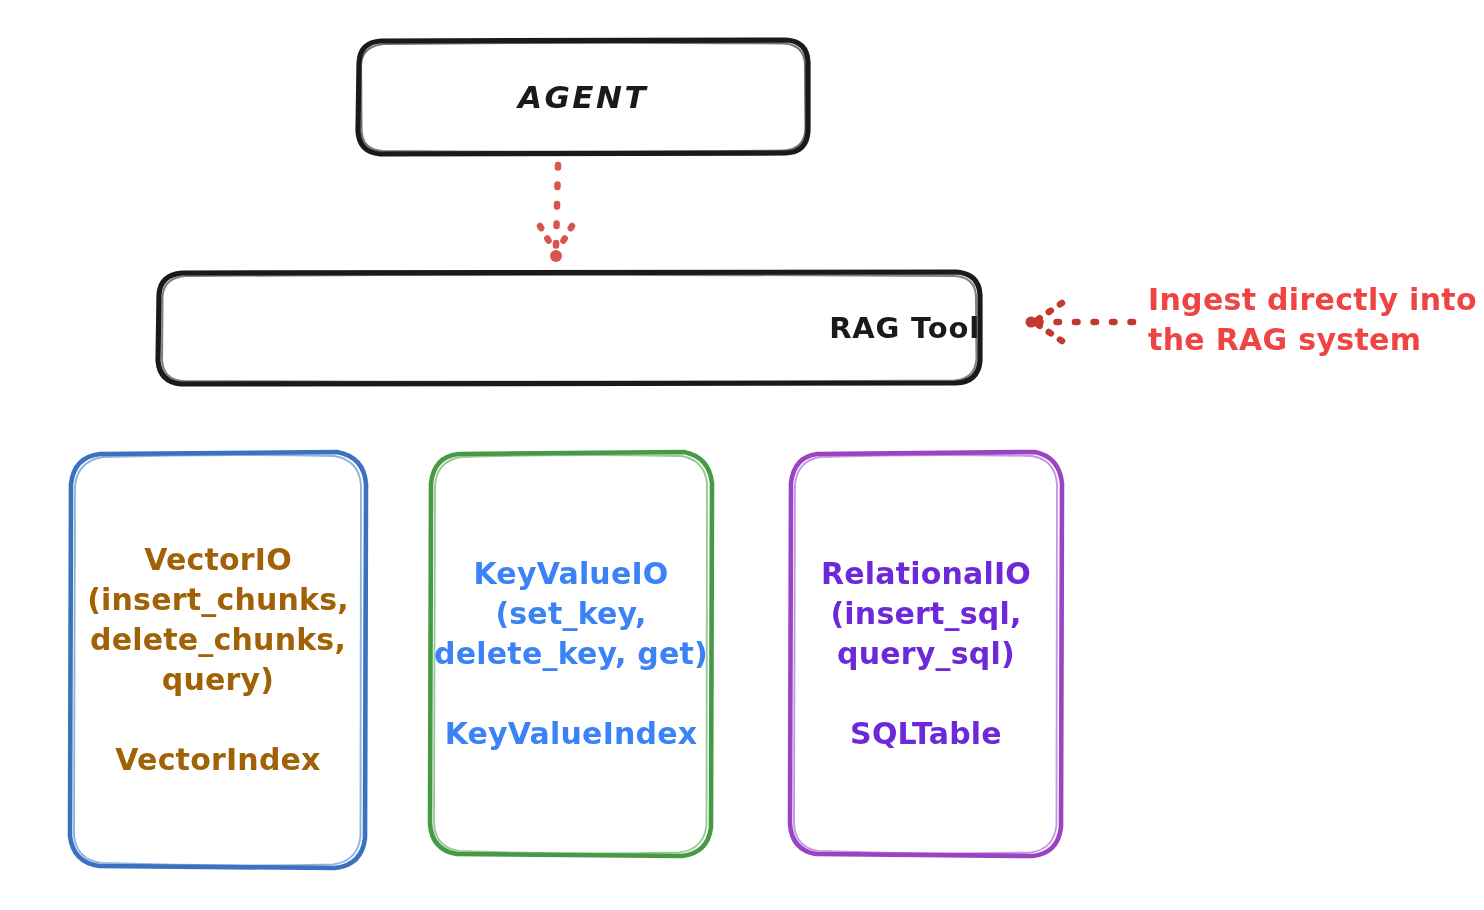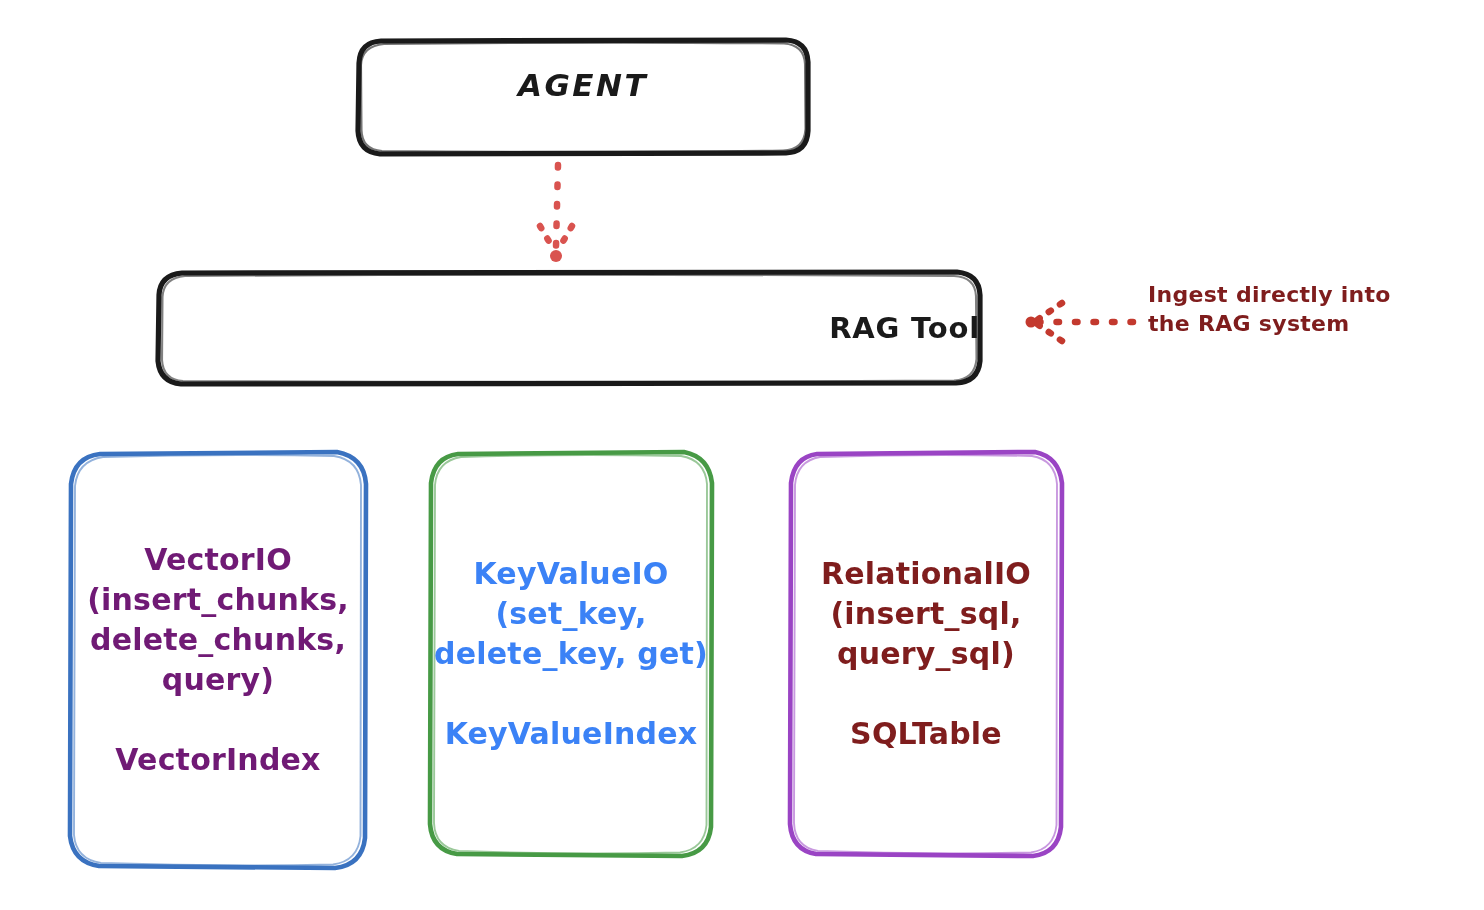--- a/index.html
+++ b/index.html
@@ -30,21 +30,21 @@
     background: transparent;
   }
   .node-label {
     white-space: pre-line;
     line-height: 1.25;
     letter-spacing: 0.3px;
   }
 
   
   #agent-node {
-    left: 358px; top: 28px; width: 450px; height: 114px;
+    left: 358px; top: 40px; width: 450px; height: 114px;
   }
   #agent-node .node-label {
     font-family: "DejaVu Sans", sans-serif;
     font-size: 31px;
     font-style: italic;
     font-weight: 700;
     color: #1a1a1a;
     letter-spacing: 2.5px;
   }
 
@@ -66,37 +66,37 @@
   #relational-node{ left: 790px; top: 452px; width: 272px; height: 404px; }
 
   .io-label {
     font-family: "DejaVu Sans", sans-serif;
     font-size: 30px;
     font-weight: 600;
     white-space: pre-line;
     line-height: 1.33;
     letter-spacing: 0.2px;
   }
-  #vector-node .io-label    { color: #701a75; }
+  #vector-node .io-label    { color: #a16207; }
   #keyvalue-node .io-label  { color: #3b82f6; }
-  #relational-node .io-label{ color: #7f1d1d; text-align: center; }
+  #relational-node .io-label{ color: #6d28d9; text-align: center; }
 
   
   #ingest-annotation {
     position: absolute;
     left: 1148px;
     top: 280px;
     width: 330px;
     text-align: left;
   }
   #ingest-annotation .annot-text {
     font-family: "DejaVu Sans", sans-serif;
-    font-size: 22px;
+    font-size: 30px;
     font-weight: 600;
-    color: #7f1d1d;
+    color: #ef4444;
     white-space: pre-line;
     line-height: 1.32;
     letter-spacing: 0.3px;
   }
 </style>
 </head>
 <body>
 
 <svg id="canvas" viewBox="0 0 1484 910" xmlns="http://www.w3.org/2000/svg">
 

